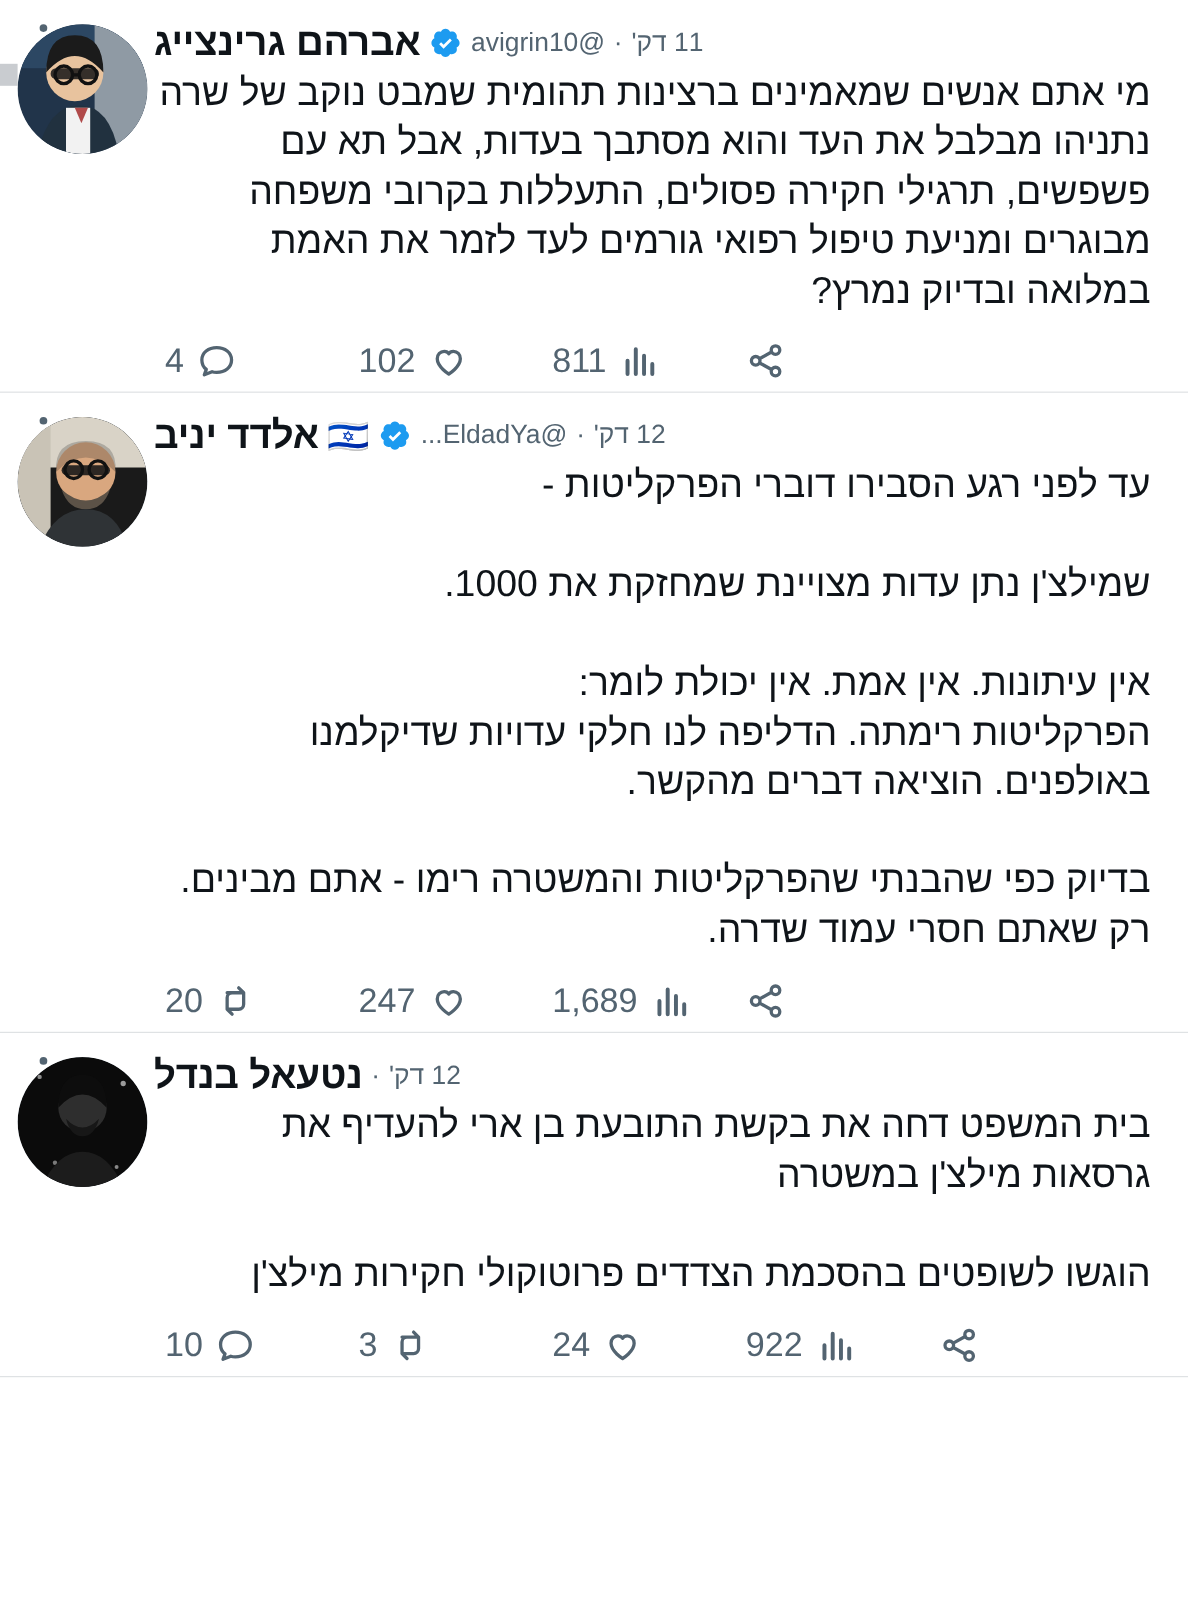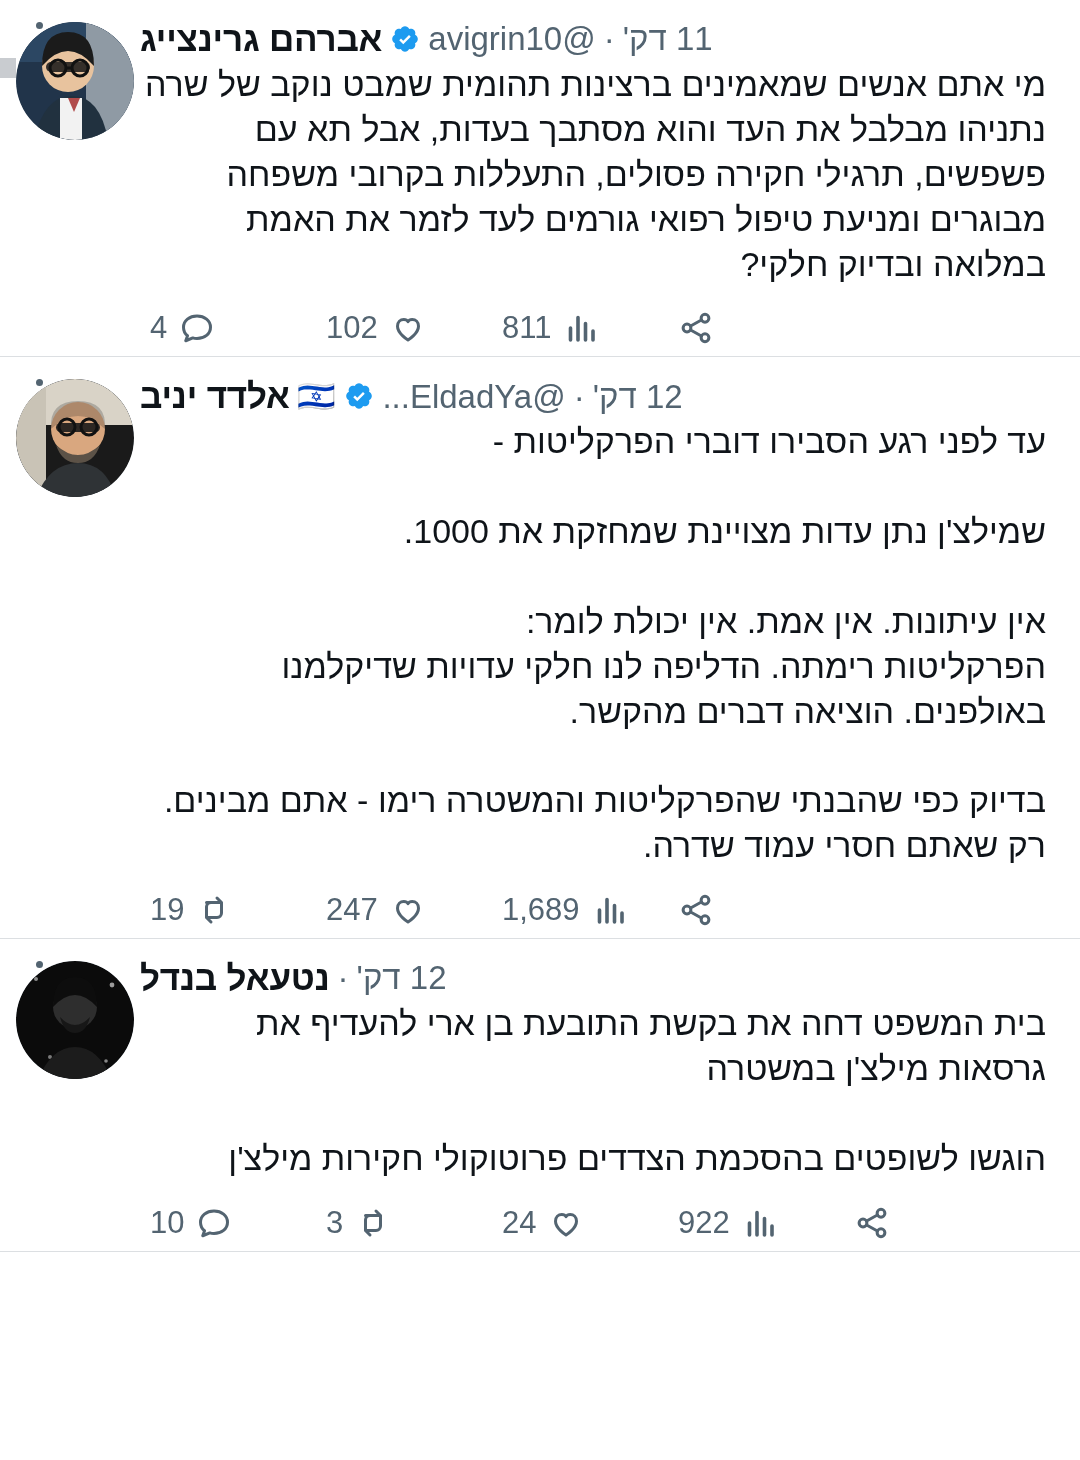--- a/index.html
+++ b/index.html
@@ -64,21 +64,21 @@
     line-height: 1;
   }
   .verified {
     display: inline-block;
     width: 30px;
     height: 30px;
     flex: 0 0 auto;
   }
   .verified svg { display:block; width:100%; height:100%; }
   .handle, .dot, .time {
-    font-size: 33px;
+    font-size: 24px;
     color: #536471;
     font-weight: 400;
   }
   .handle {
     overflow: hidden;
     text-overflow: ellipsis;
     max-width: 300px;
   }
   .tweet-text {
     font-size: 34px;
@@ -188,21 +188,21 @@
           <svg viewBox="0 0 24 24" xmlns="http://www.w3.org/2000/svg">
             <path fill="#1d9bf0" d="M22.25 12c0-1.43-.88-2.67-2.19-3.34.46-1.39.2-2.9-.81-3.91s-2.52-1.27-3.91-.81C14.67 2.63 13.43 1.75 12 1.75s-2.67.88-3.34 2.19c-1.39-.46-2.9-.2-3.91.81s-1.27 2.52-.81 3.91C2.63 9.33 1.75 10.57 1.75 12s.88 2.67 2.19 3.34c-.46 1.39-.2 2.9.81 3.91s2.52 1.27 3.91.81c.67 1.31 1.91 2.19 3.34 2.19s2.67-.88 3.34-2.19c1.39.46 2.9.2 3.91-.81s1.27-2.52.81-3.91c1.31-.67 2.19-1.91 2.19-3.34z"></path>
             <path fill="#fff" d="M10.6 16.2l-3.2-3.2 1.4-1.4 1.8 1.8 4.6-4.6 1.4 1.4z"></path>
           </svg>
         </span>
         <span class="handle">@avigrin10</span>
         <span class="dot">·</span>
         <span class="time">11 דק'</span>
       </div>
 
-      <div class="tweet-text">מי אתם אנשים שמאמינים ברצינות תהומית שמבט נוקב של שרה נתניהו מבלבל את העד והוא מסתבך בעדות, אבל תא עם פשפשים, תרגילי חקירה פסולים, התעללות בקרובי משפחה מבוגרים ומניעת טיפול רפואי גורמים לעד לזמר את האמת במלואה ובדיוק חלקי?</div>
+      <div class="tweet-text">מי אתם אנשים שמאמינים ברצינות תהומית שמבט נוקב של שרה נתניהו מבלבל את העד והוא מסתבך בעדות, אבל תא עם פשפשים, תרגילי חקירה פסולים, התעללות בקרובי משפחה מבוגרים ומניעת טיפול רפואי גורמים לעד לזמר את האמת במלואה ובדיוק נמרץ?</div>
 
       <div class="actions">
         <div class="action">
           <span>4</span>
           <span class="ico">
             <svg viewBox="0 0 24 24">
                 <path d="M3 11.5C3 7 7 4 12 4s9 3 9 7.5S17 19 12 19c-1 0-2-.1-2.8-.4L4.5 20.5l1.2-3.3C4 15.9 3 13.8 3 11.5z" stroke-linejoin="round"></path>
               </svg>
           </span>
         </div>
@@ -286,21 +286,21 @@
 
 שמילצ'ן נתן עדות מצויינת שמחזקת את 1000.
 
 אין עיתונות. אין אמת. אין יכולת לומר:
 הפרקליטות רימתה. הדליפה לנו חלקי עדויות שדיקלמנו באולפנים. הוציאה דברים מהקשר.
 
 בדיוק כפי שהבנתי שהפרקליטות והמשטרה רימו - אתם מבינים. רק שאתם חסרי עמוד שדרה.</div>
 
       <div class="actions">
         <div class="action">
-          <span>19</span>
+          <span>20</span>
           <span class="ico">
             <svg viewBox="0 0 24 24">
                 <path d="M7 7h10l-3-3M17 7v7a3 3 0 0 1-3 3H7m0 0l3 3M7 17V10a3 3 0 0 1 3-3" stroke-linecap="round" stroke-linejoin="round"></path>
               </svg>
           </span>
         </div>
         <div class="action">
           <span>247</span>
           <span class="ico">
             <svg viewBox="0 0 24 24">

